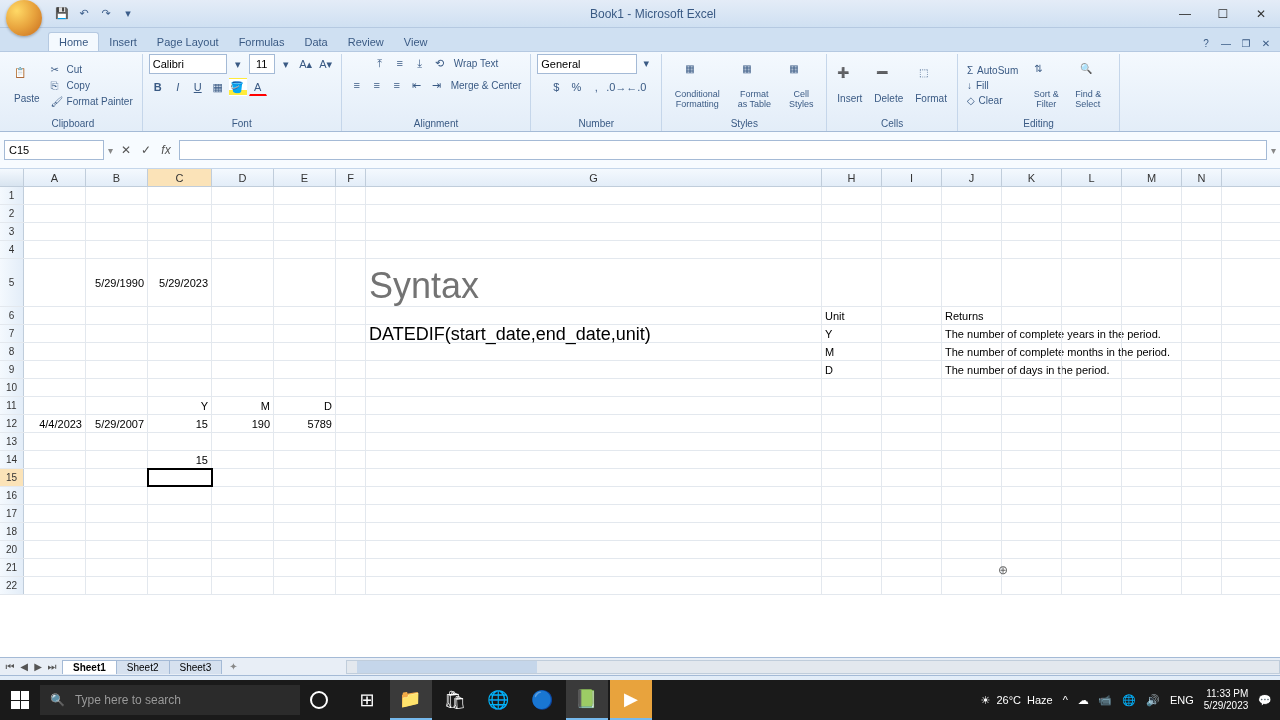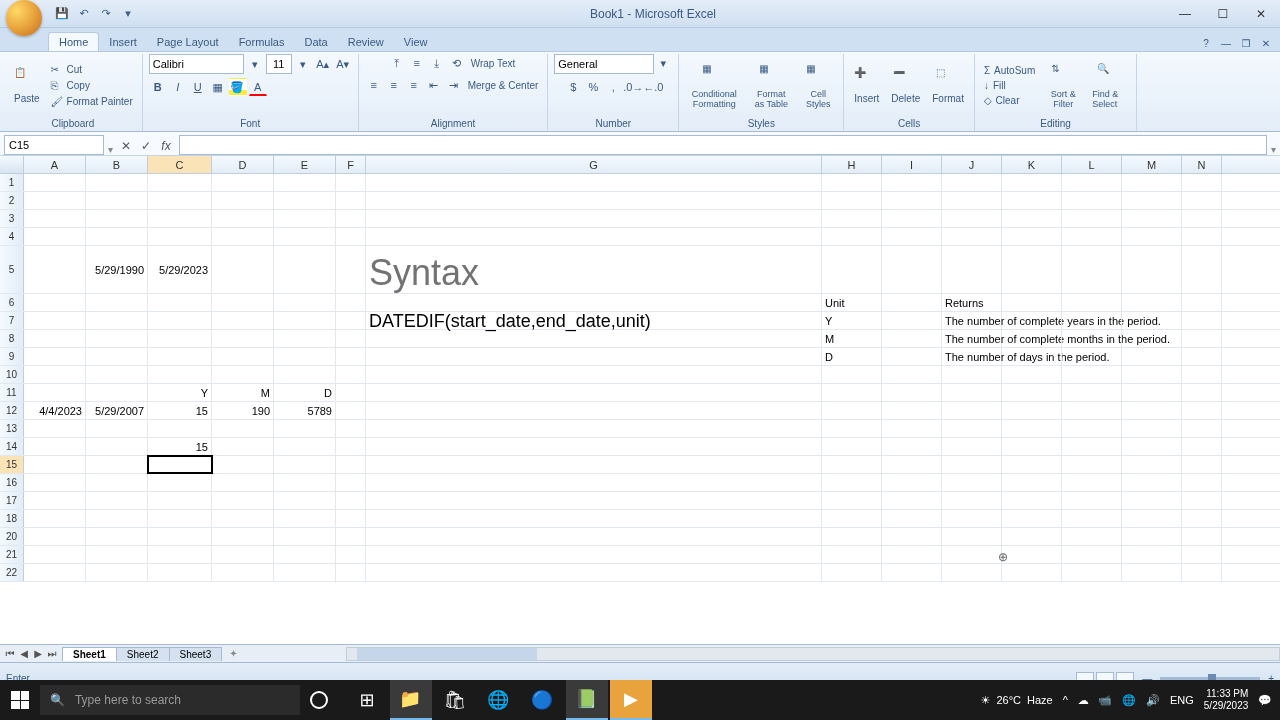--- a/index.html
+++ b/index.html
@@ -26,27 +26,27 @@
 .group { display: flex; flex-direction: column; border-right: 1px solid #c5d6ea; padding: 0 6px; position: relative; }
 .group-content { flex: 1; display: flex; align-items: center; gap: 4px; }
 .group-label { text-align: center; font-size: 10px; color: #3a5a84; height: 14px; line-height: 14px; position: relative; }
 
 .big-btn { display: flex; flex-direction: column; align-items: center; padding: 2px 4px; font-size: 10px; color: #3a5a84; cursor: pointer; }
 .big-btn .icon { width: 24px; height: 24px; margin-bottom: 2px; }
 .small-row { display: flex; flex-direction: column; gap: 2px; }
 .small-btn { display: flex; align-items: center; gap: 4px; font-size: 10px; color: #3a5a84; padding: 1px 3px; cursor: pointer; }
 .mini-icon { width: 12px; height: 12px; display: inline-block; }
 
-.font-name { width: 95px; height: 20px; font-size: 11px; border: 1px solid #a4bad6; background: #fff; padding: 0 3px; }
+.font-name { width: 78px; height: 20px; font-size: 11px; border: 1px solid #a4bad6; background: #fff; padding: 0 3px; }
 .font-size { width: 26px; height: 20px; font-size: 11px; border: 1px solid #a4bad6; background: #fff; padding: 0 3px; text-align: center; }
 .toolbar-btn { width: 18px; height: 18px; display: inline-flex; align-items: center; justify-content: center; font-size: 11px; color: #3a5a84; border: 1px solid transparent; cursor: pointer; }
 .number-fmt { width: 100px; height: 20px; font-size: 11px; border: 1px solid #a4bad6; background: #fff; padding: 0 3px; }
 
 
-.formula-row { height: 24px; display: flex; align-items: flex-end; border-bottom: 1px solid #c5d6ea; background: #f7fbff; }
+.formula-row { height: 37px; display: flex; align-items: center; border-bottom: 1px solid #c5d6ea; background: #f7fbff; }
 .name-box { width: 100px; height: 20px; border: 1px solid #a4bad6; background: #fff; font-size: 11px; padding: 0 4px; margin: 0 4px; }
 .fx-btns { display: flex; gap: 2px; padding: 0 4px; }
 .fx-btn { width: 18px; height: 18px; font-size: 12px; color: #555; display: flex; align-items: center; justify-content: center; cursor: pointer; }
 .formula-bar { flex: 1; height: 20px; border: 1px solid #a4bad6; background: #fff; margin-right: 4px; }
 
 
 .grid-area { position: relative; height: 488px; overflow: hidden; background: #fff; }
 .col-headers { display: flex; height: 18px; background: linear-gradient(#f4f9fe, #e3edf8); border-bottom: 1px solid #c0cddb; }
 .corner { width: 24px; border-right: 1px solid #c0cddb; background: linear-gradient(#f4f9fe, #d8e4f0); }
 .col-h { border-right: 1px solid #c0cddb; text-align: center; font-size: 11px; color: #333; line-height: 18px; }

